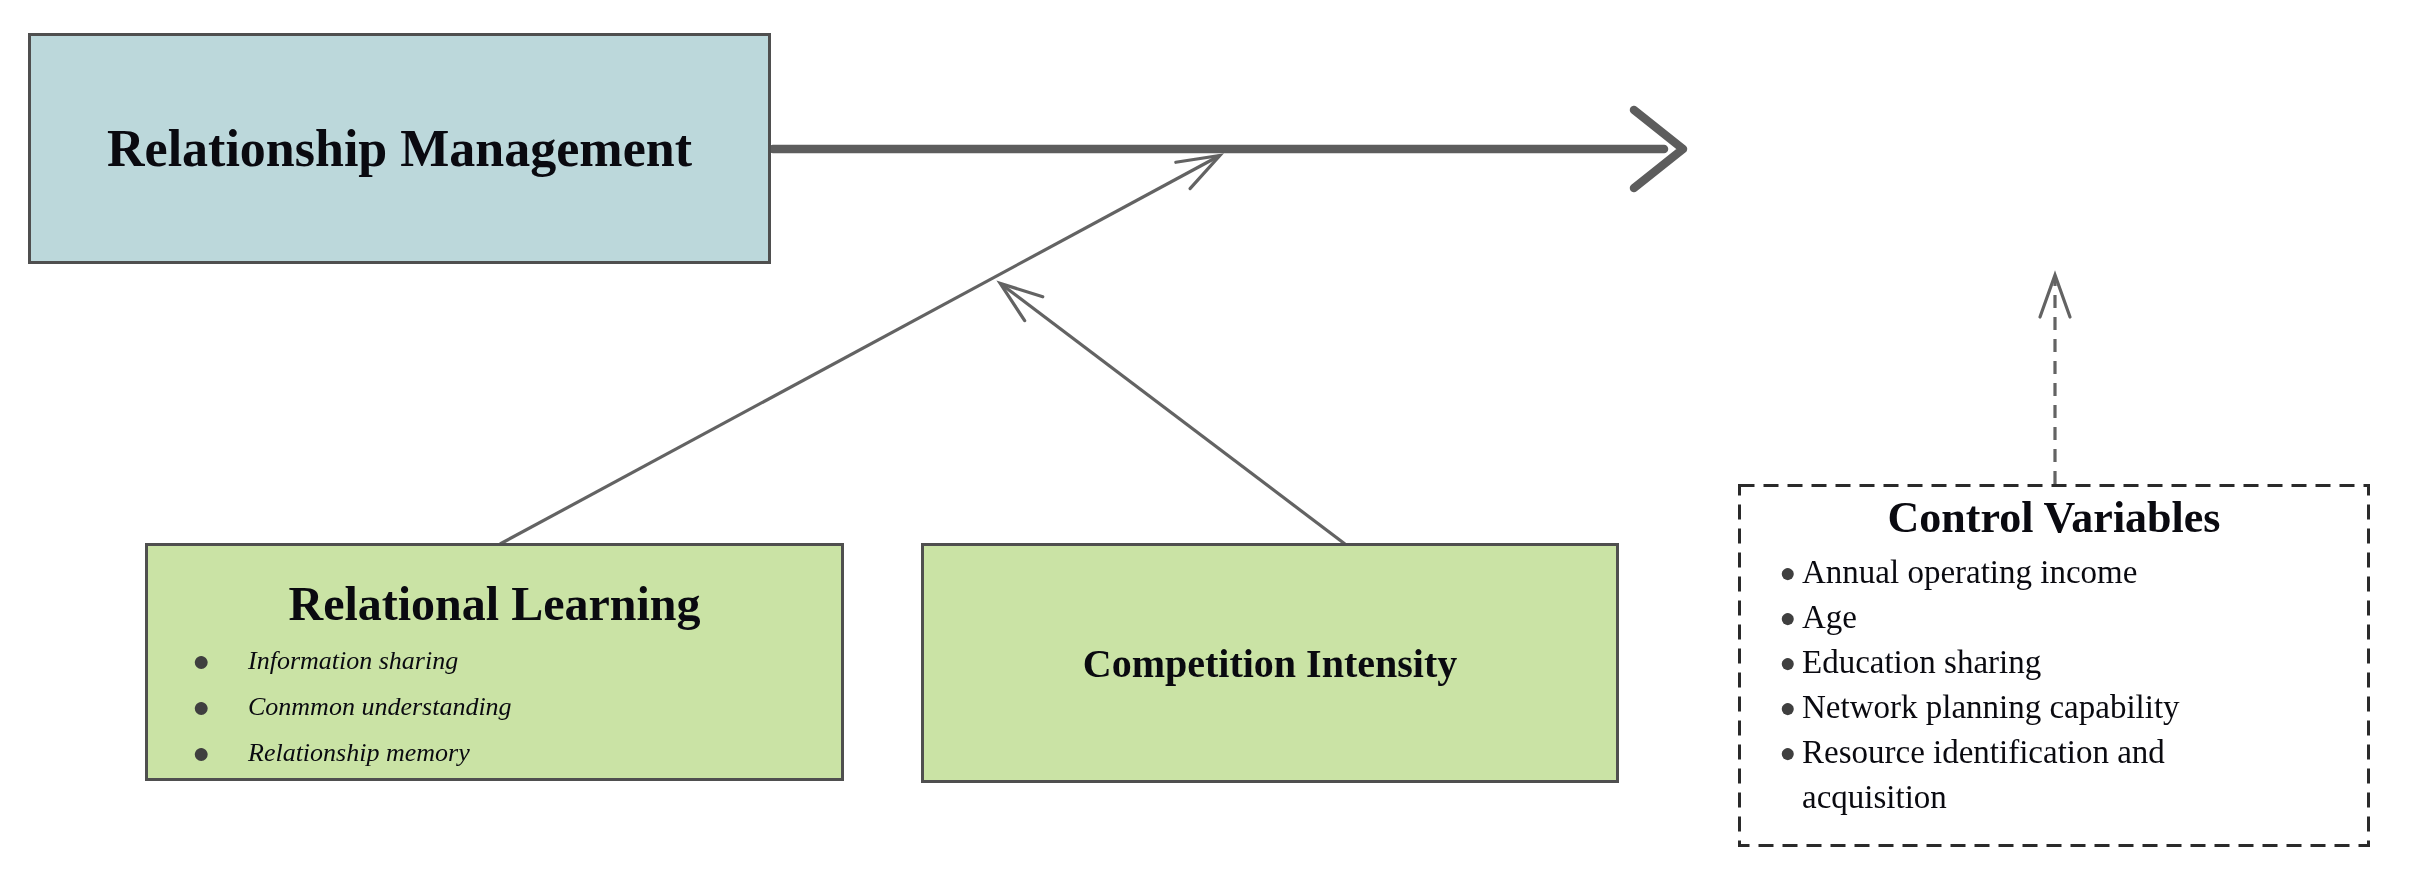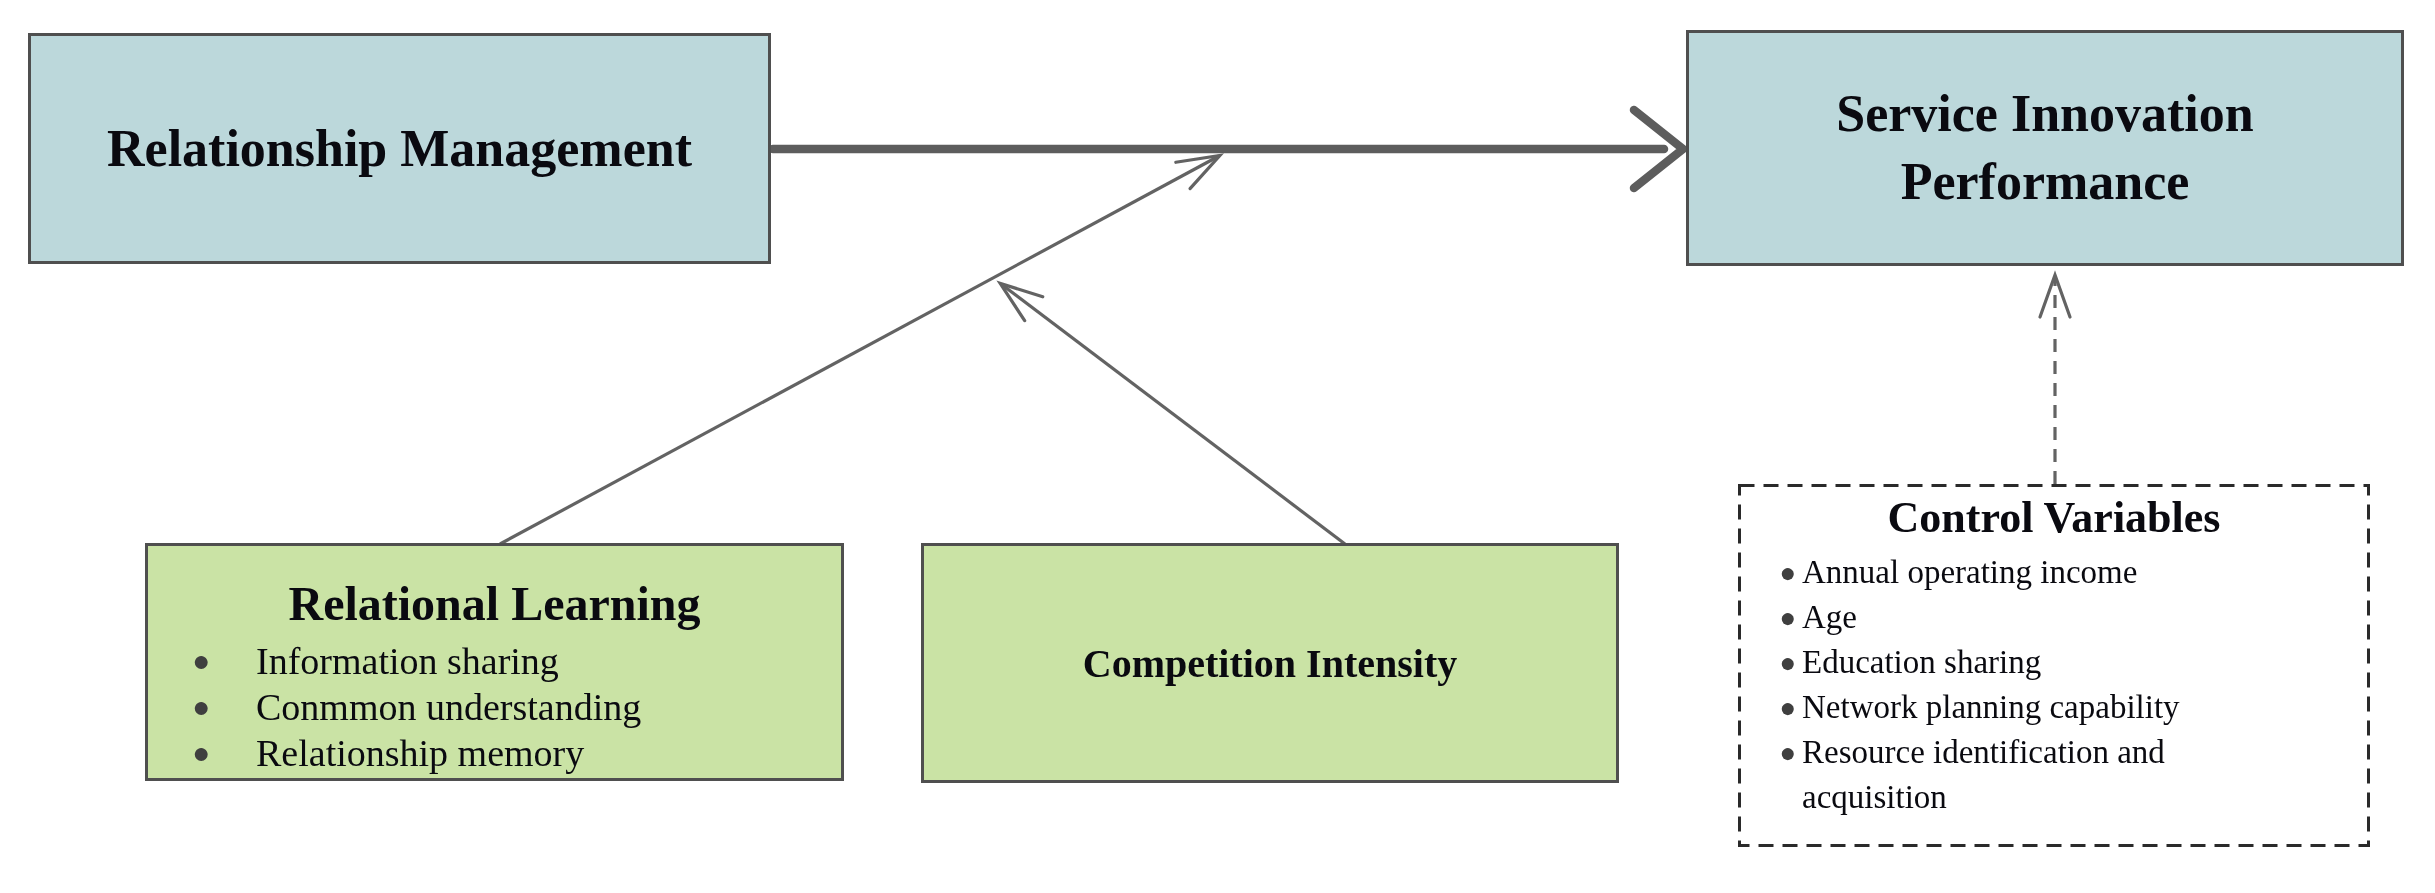--- a/index.html
+++ b/index.html
@@ -32,21 +32,21 @@
   .green{background:var(--box-green-fill);}
 
   .center-stack{display:flex;flex-direction:column;align-items:center;justify-content:center;row-gap:4px;}
   .big-title{font-weight:bold;font-size:52px;line-height:64px;text-align:center;white-space:nowrap;}
 
   .rl-title{margin-top:30px;line-height:56px;font-size:48px;font-weight:bold;text-align:center;}
   .panel-list{list-style:none;margin:6px 0 0 0;padding:0;}
   .panel-list li{display:flex;align-items:flex-start;}
   .rl .panel-list li{line-height:46px;padding-left:38px;}
   .rl .bullet{width:30px;font-size:30px;color:var(--bullet-color);flex:0 0 auto;text-align:center;}
-  .rl .item-text{margin-left:40px;font-size:38px;}
+  .rl .item-text{margin-left:32px;font-size:26px;font-style:italic;}
 
   .ci-title{width:100%;height:100%;display:flex;align-items:center;justify-content:center;
             font-weight:bold;font-size:40px;white-space:nowrap;}
 
   .cv{background:#ffffff;}
   .cv .borderline{position:absolute;left:0;top:0;}
   .cv-title{position:relative;margin-top:8px;line-height:52px;font-size:44px;font-weight:bold;text-align:center;}
   .cv .panel-list{position:relative;}
   .cv .panel-list li{line-height:45px;padding-left:36px;}
   .cv .bullet{width:28px;font-size:28px;color:var(--bullet-color);flex:0 0 auto;text-align:center;}
@@ -73,24 +73,20 @@
 
     <line class="thin" x1="1345" y1="544" x2="1001" y2="284" marker-end="url(#vhead)"></line>
 
     <line class="thin dashed" x1="2055" y1="484" x2="2055" y2="276" marker-end="url(#vhead)"></line>
   </svg>
 
   <div class="box solid blue center-stack" style="left:28px;top:33px;width:743px;height:231px;">
     <div class="big-title">Relationship Management</div>
   </div>
 
-  <div class="box solid blue center-stack" style="left:1686px;top:30px;width:718px;height:236px;">
-    <div class="big-title">Service Innovation</div>
-    <div class="big-title">Performance</div>
-  </div>
 
   <div class="box solid green rl" style="left:145px;top:543px;width:699px;height:238px;">
     <div class="rl-title">Relational Learning</div>
     <ul class="panel-list">
       <li>
         <span class="bullet">●</span>
         <span class="item-text">Information sharing</span>
       </li>
       <li>
         <span class="bullet">●</span>

